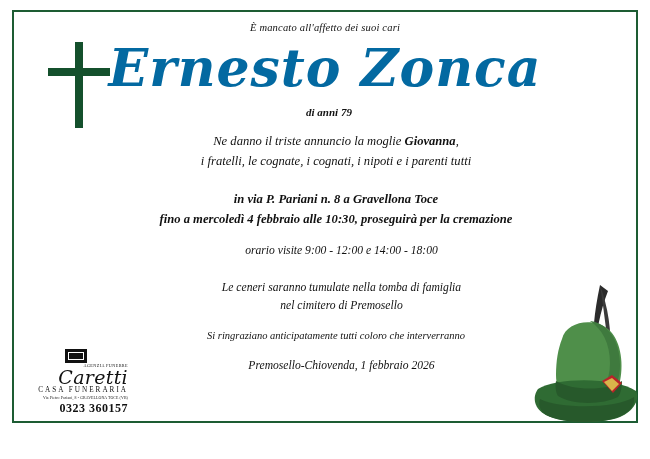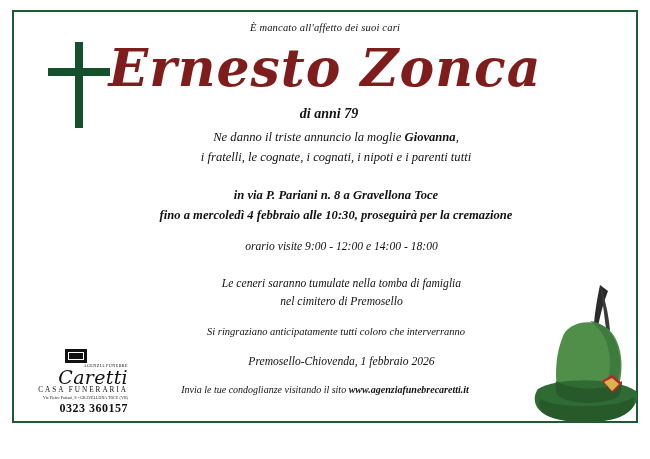--- a/index.html
+++ b/index.html
@@ -99,29 +99,29 @@
   }
 
   .name {
     font-family: "DejaVu Serif", serif;
     font-style: italic;
     font-weight: bold;
     font-size: 52px;
     line-height: 1.1;
     letter-spacing: 1px;
     margin: 6px 0 2px 0;
-    color: #7f1d1d;
+    color: #0369a1;
   }
 
   .age {
-    font-size: 14px;
+    font-size: 11px;
     font-style: italic;
     font-weight: bold;
     margin-top: 10px;
-    margin-bottom: 6px;
+    margin-bottom: 14px;
     padding-left: 8px;
   }
 
   .block {
     margin-bottom: 13px;
   }
   .line {
     font-size: 12.6px;
     font-style: italic;
     line-height: 1.55;
@@ -265,21 +265,20 @@
     </div>
 
     <div class="block">
       <div class="line tiny">Si ringraziano anticipatamente tutti coloro che interverranno</div>
     </div>
 
     <div class="block">
       <div class="line small">Premosello-Chiovenda, 1 febbraio 2026</div>
     </div>
 
-    <div class="closing"><span>Invia le tue condoglianze visitando il sito </span><span class="site">www.agenziafunebrecaretti.it</span></div>
 
   </div>
 
   <div class="logo">
     <div class="badge"></div>
     <div class="agency">AGENZIA FUNEBRE</div>
     <div class="brand">Caretti</div>
     <div class="sub">CASA FUNERARIA</div>
     <div class="addr">Via Pietro Pariani, 8 - GRAVELLONA TOCE (VB)</div>
     <div class="phone">0323 360157</div>

